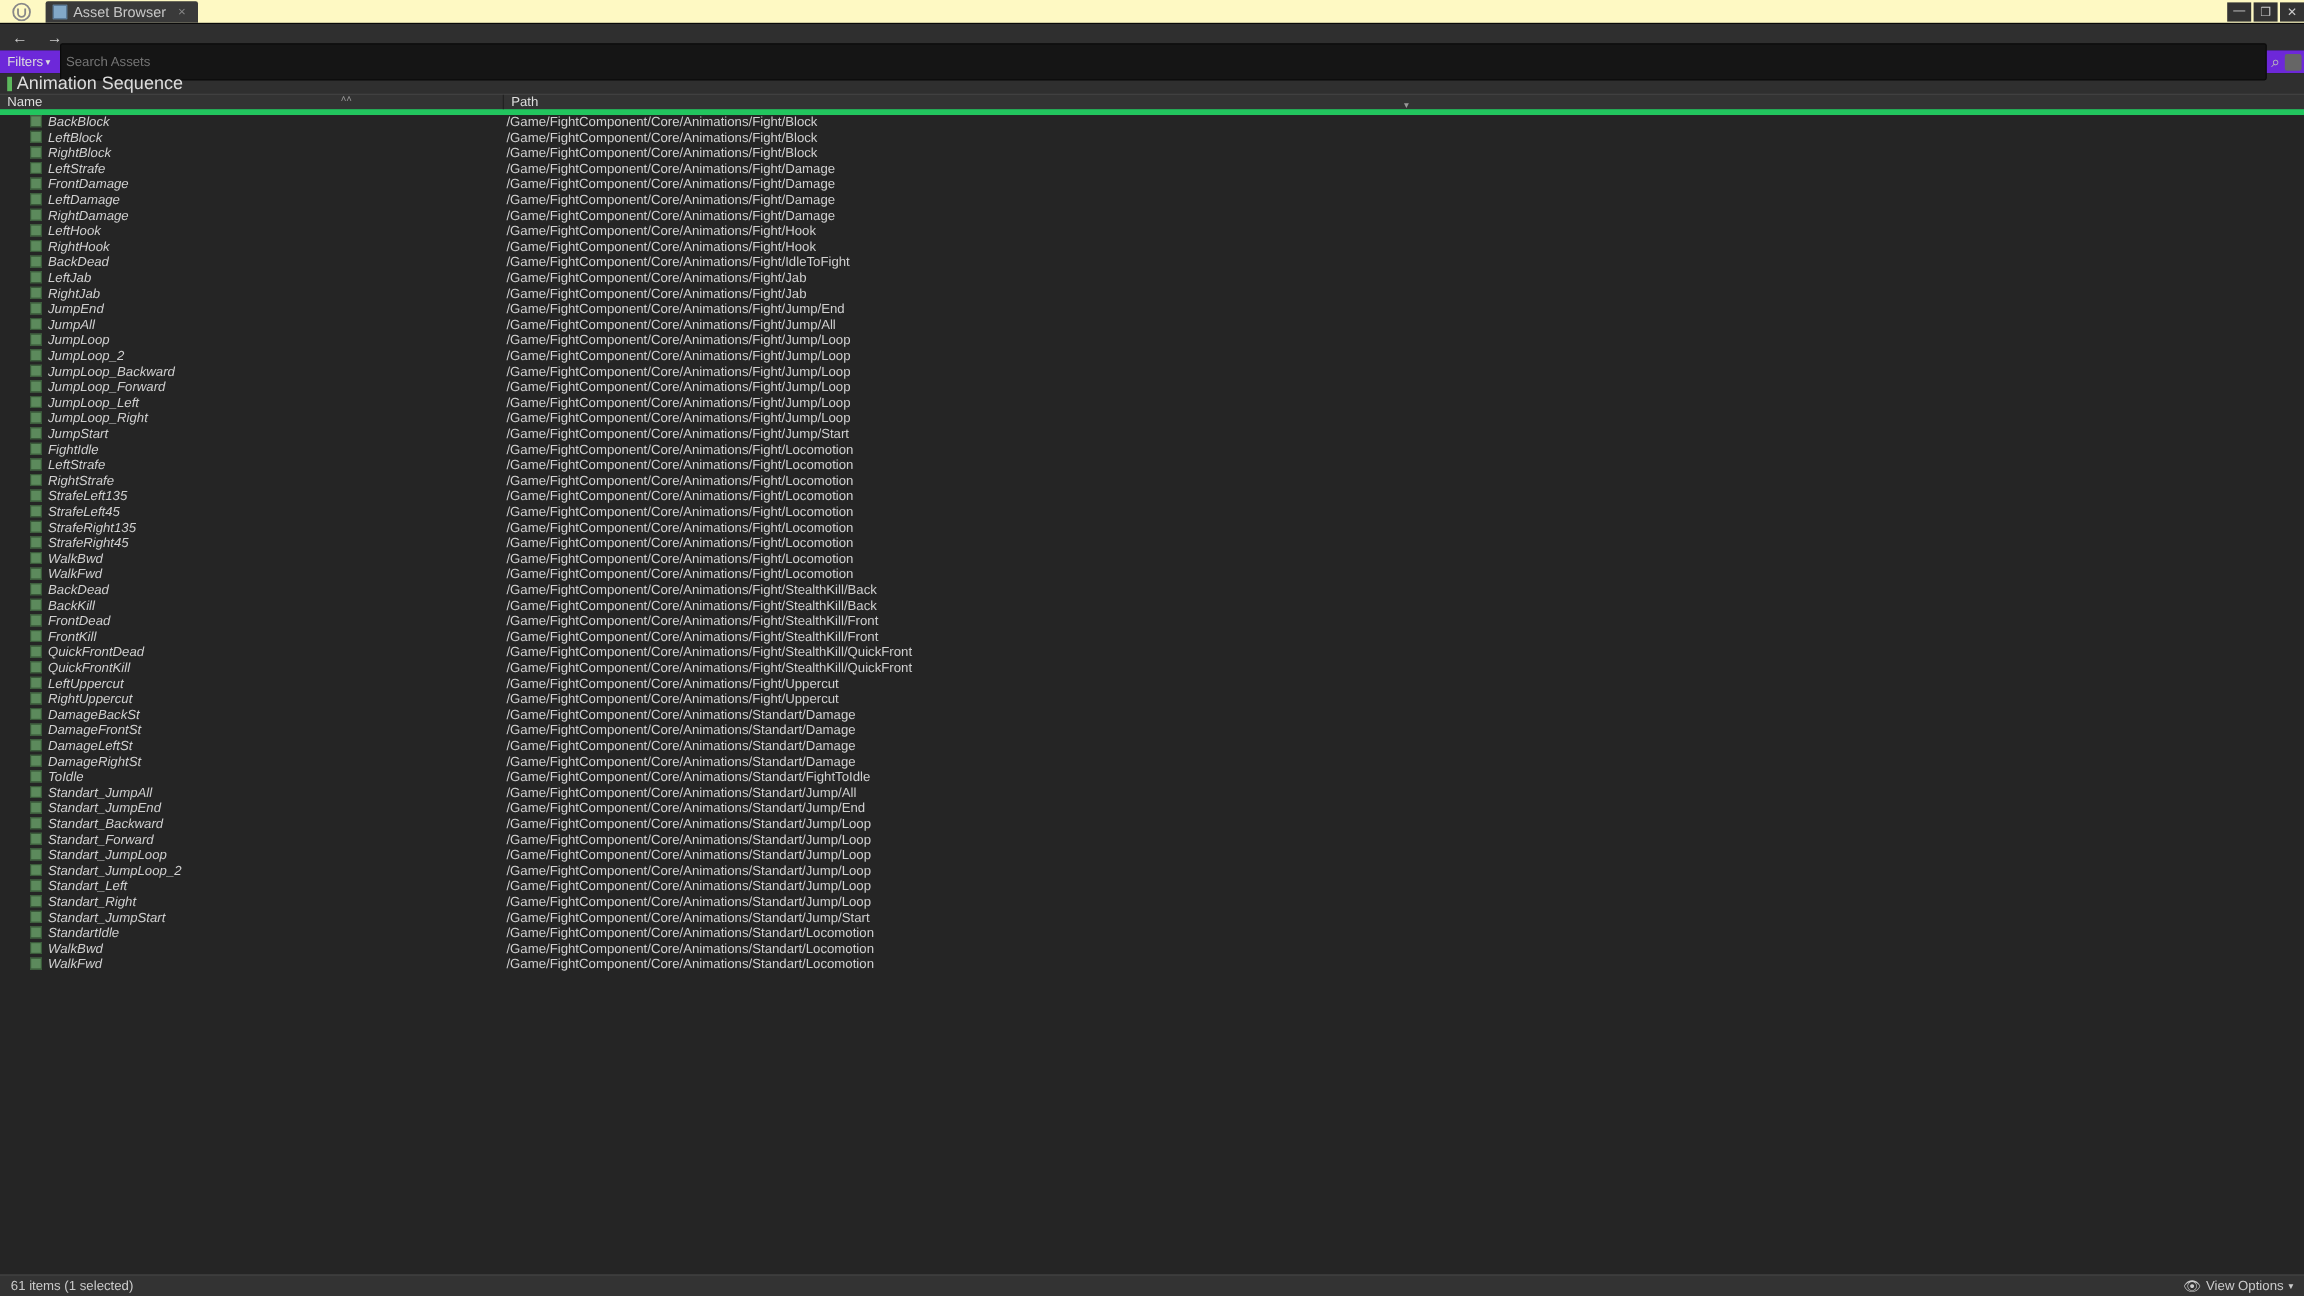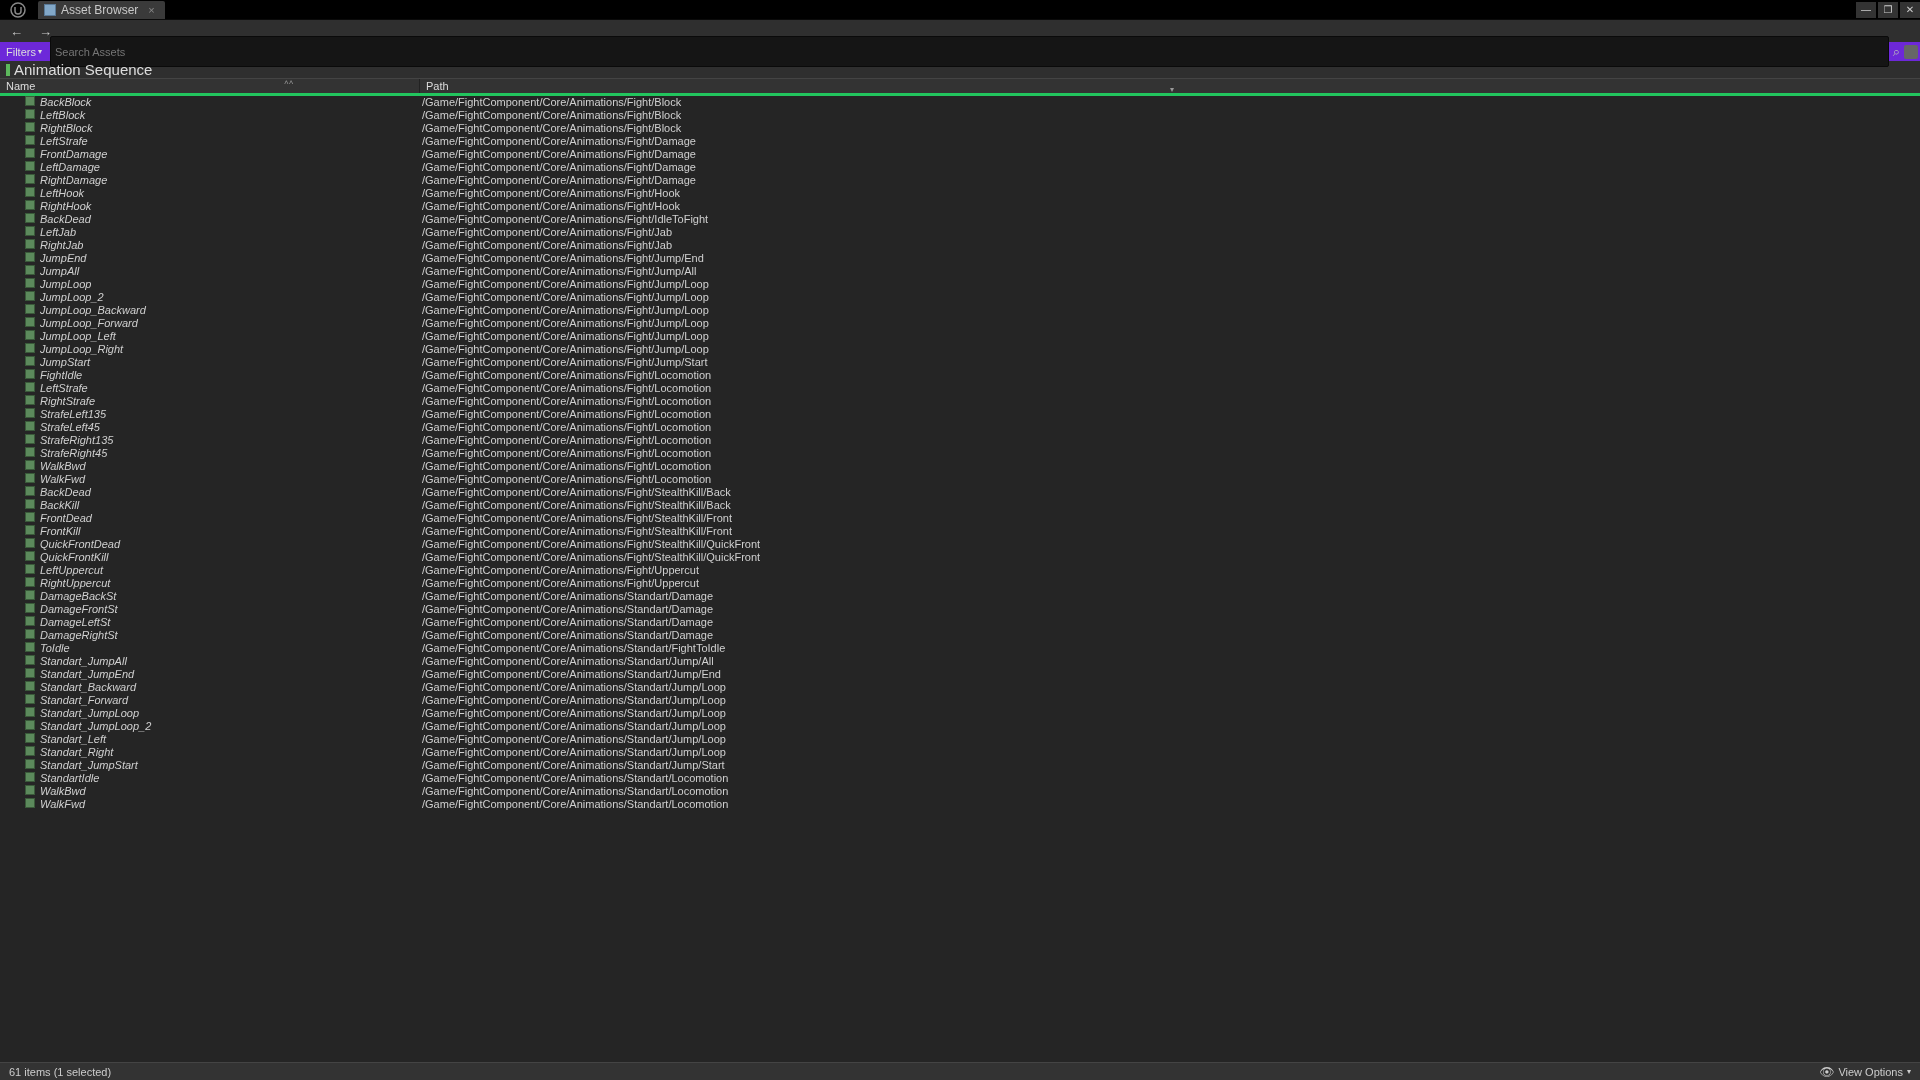--- a/index.html
+++ b/index.html
@@ -1,19 +1,19 @@
 <!DOCTYPE html>
 <html><head>
 <meta charset="utf-8">
 <style>
 * { margin: 0; padding: 0; box-sizing: border-box; font-family: "Segoe UI", Tahoma, sans-serif; }
 html, body { width: 1920px; height: 1080px; overflow: hidden; background: #1a1a1a; color: #c8c8c8; font-size: 12px; }
 
 
-.titlebar { display: flex; align-items: center; height: 20px; background: #000000; border-bottom: 1px solid #0a0a0a; }
+.titlebar { display: flex; align-items: center; height: 20px; background: #fef9c3; border-bottom: 1px solid #0a0a0a; }
 .titlebar .logo { width: 36px; height: 20px; display: flex; align-items: center; justify-content: center; color: #888; font-weight: bold; font-size: 13px; }
 .titlebar .tab { display: flex; align-items: center; height: 18px; padding: 0 10px 0 6px; background: #2a2a2a; border-top-left-radius: 2px; border-top-right-radius: 2px; margin-left: 2px; position: relative; }
 .titlebar .tab.active { background: #3a3a3a; }
 .titlebar .tab .tab-icon { width: 12px; height: 12px; background: #82a8c8; margin-right: 5px; border: 1px solid #5a7a98; }
 .titlebar .tab .tab-close { margin-left: 10px; color: #888; font-size: 11px; cursor: pointer; }
 .titlebar .spacer { flex: 1; }
 .titlebar .win-btn { width: 20px; height: 16px; background: #333; margin-left: 2px; display: flex; align-items: center; justify-content: center; color: #ccc; font-size: 10px; cursor: pointer; }
 
 
 .navbar { display: flex; align-items: center; height: 22px; background: #2f2f2f; padding: 0 6px; gap: 8px; }
@@ -27,21 +27,21 @@
 .filterrow .search-wrap input { flex: 1; background: transparent; border: none; outline: none; color: #ccc; font-size: 11px; padding: 0 4px; }
 .filterrow .search-icon { color: #bbb; font-size: 13px; padding: 0 2px; cursor: pointer; }
 .filterrow .user-icon { width: 14px; height: 14px; background: #666; border-radius: 2px; margin: 0 2px; }
 
 
 .chiprow { display: flex; align-items: center; height: 17px; background: #2f2f2f; padding: 0 6px; }
 .chiprow .chip-bar { width: 4px; height: 12px; background: #5cb85c; margin-right: 4px; }
 .chiprow .chip-label { color: #ddd; font-size: 15px; text-align: right; }
 
 
-.theader { display: flex; height: 18px; background: #333; border-top: 1px solid #444; border-bottom: 3px solid #22c55e; }
+.theader { display: flex; height: 18px; background: #333; border-top: 1px solid #444; border-bottom: 5px solid #22c55e; }
 .theader .col { display: flex; align-items: center; padding: 0 6px; font-size: 11px; color: #ddd; position: relative; }
 .theader .col.name { width: 420px; border-right: 1px solid #222; }
 .theader .col.path { flex: 1; }
 .theader .sort-ind { position: absolute; font-size: 8px; color: #999; }
 .theader .col.name .sort-ind { right: 30%; top: -1px; }
 .theader .col.path .sort-ind { left: 50%; bottom: -1px; }
 
 
 .tbody { height: calc(1080px - 20px - 22px - 19px - 17px - 18px - 18px); overflow: hidden; background: #252525; }
 .trow { display: flex; height: 13px; align-items: center; font-size: 11px; line-height: 13px; }

